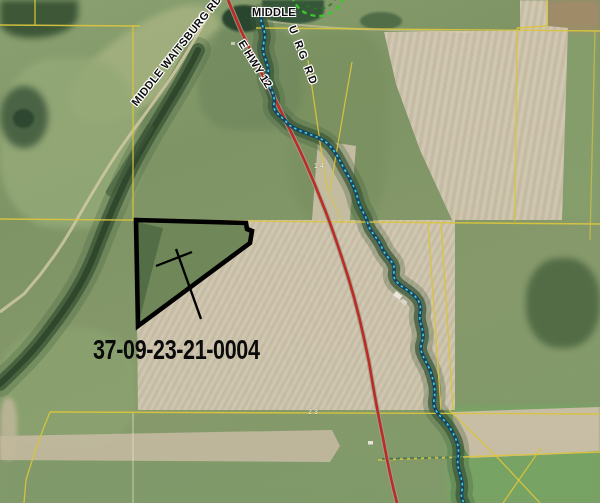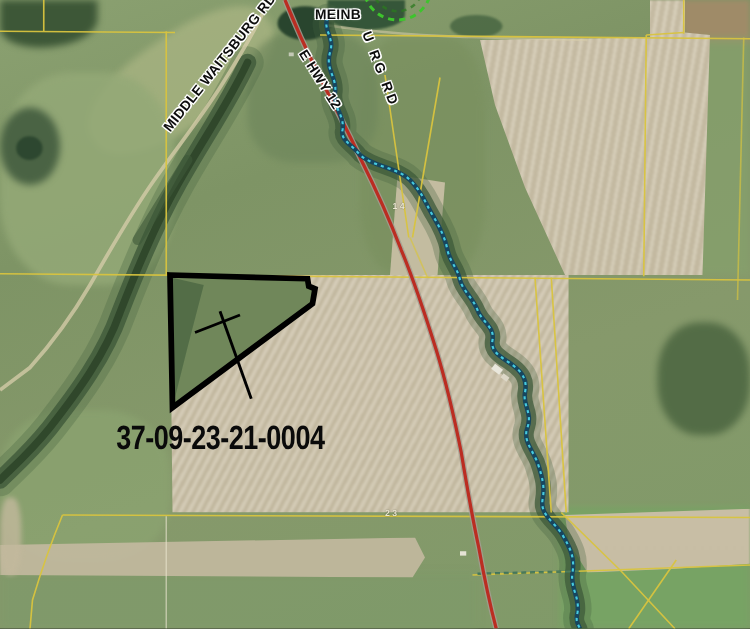--- a/index.html
+++ b/index.html
@@ -146,21 +146,21 @@
     <polygon points="136,220 246,223 247,229 252,231 250,243 138,326" fill="none" stroke-width="4.6" stroke-linejoin="miter" stroke="#000000"></polygon>
 
     <path d="M176,249 L201,319" stroke="#000" stroke-width="2.3" fill="none"></path>
     <path d="M156,266 L192,252" stroke="#000" stroke-width="2.3" fill="none"></path>
   </svg>
 
   <div class="lbl-road" style="left:134px;top:99px;transform:rotate(-51.5deg);transform-origin:0 50%;">MIDDLE WAITSBURG RD</div>
 
   <div class="lbl-road" style="left:241px;top:36px;transform:rotate(58deg);transform-origin:0 50%;">E HWY 12</div>
 
-  <div class="lbl-road" style="left:252px;top:7px;">MEINB</div>
+  <div class="lbl-road" style="left:252px;top:7px;">MIDDLE</div>
 
   <div class="lbl-road" style="left:297px;top:24px;transform:rotate(69deg);transform-origin:0 0;letter-spacing:2.5px;">U RG RD</div>
 
   <div class="lbl-marker" style="left:314px;top:162px;">14</div>
 
   <div class="lbl-marker" style="left:308px;top:408px;">23</div>
 
   <div class="lbl-parcel" style="left:93px;top:337px;">37-09-23-21-0004</div>
 
 </div>

